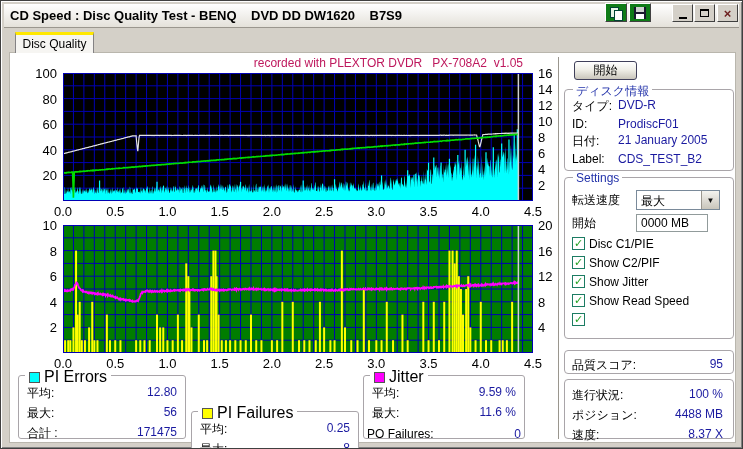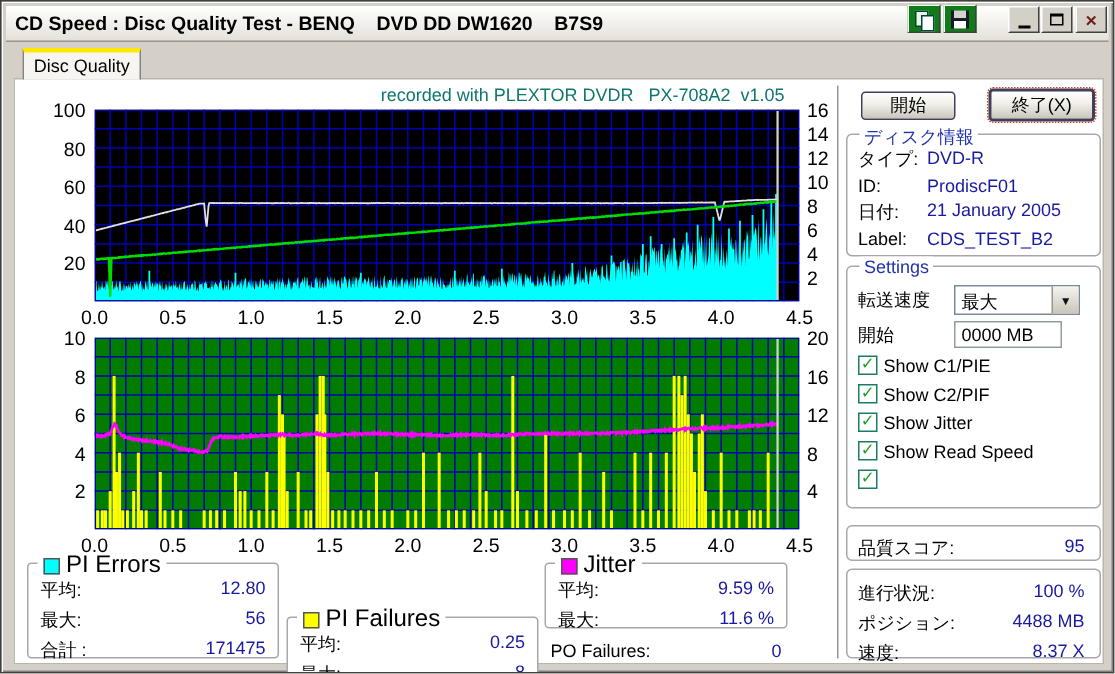--- a/index.html
+++ b/index.html
@@ -22,21 +22,21 @@
   .ico-copy .p2{position:absolute;left:4px;top:3px;width:7px;height:9px;background:#fff;border:1px solid #043;}
   .ico-save{width:12px;height:12px;background:#1a1a2e;position:relative;}
   .ico-save .s1{position:absolute;left:2px;top:0;width:8px;height:5px;background:#cfd4cf;}
   .ico-save .s2{position:absolute;left:2px;top:7px;width:8px;height:5px;background:#fff;}
   
   .tab{position:absolute;left:14px;top:31px;width:79px;height:21px;background:#f6f5f2;
     border:1px solid #848284;border-bottom:none;border-top:3px solid #ffe800;
     box-sizing:border-box;font-size:12px;display:flex;align-items:center;justify-content:center;}
   .tabpage{position:absolute;left:8px;top:51px;width:727px;height:391px;background:#ffffff;
     border:1px solid #b9b6ad;box-sizing:border-box;}
-  .chart-title{position:absolute;left:62px;top:55px;width:460px;text-align:right;font-size:12px;color:#0f766e;white-space:pre;}
+  .chart-title{position:absolute;left:62px;top:55px;width:460px;text-align:right;font-size:12px;color:#be185d;white-space:pre;}
   .tick{position:absolute;font-size:13px;color:#000;}
   .divider{position:absolute;left:557px;top:56px;width:0;height:382px;border-left:1px solid #9a968e;border-right:1px solid #ffffff;}
   
   .group{position:absolute;background:#fff;border:1px solid #a9a5a9;border-radius:4px;box-sizing:border-box;}
   .group-caption{position:absolute;font-size:12px;color:#2333aa;background:#ffffff;padding:0 3px;}
   .btn{position:absolute;font-size:12px;color:#000;text-align:center;
     background:linear-gradient(#ffffff 0%,#f0efe8 45%,#c9c5bb 100%);
     border:1px solid #40405a;border-radius:3px;box-sizing:border-box;cursor:default;}
   .btn.default-focus{border-width:2px;outline:1px dotted #cc4422;outline-offset:0px;}
   .info-row{display:flex;font-size:12px;margin:2px 0;}
@@ -134,44 +134,41 @@
     <div class="stat-row">
         <span>最大:</span>
         <span class="val">8</span>
       </div>
     <div class="stat-row">
         <span>合計 :</span>
         <span class="val">3061</span>
       </div>
   </div>
 
-  <div class="stat-box" style="left:362px;top:374px;width:162px;height:44px;">
+  <div class="stat-box" style="left:362px;top:374px;width:162px;height:64px;">
     <div class="stat-legend">
       <span class="swatch" style="background:#ff00ff;"></span>
       <span>Jitter</span>
     </div>
     <div class="stat-row">
         <span>平均:</span>
         <span class="val">9.59 %</span>
       </div>
     <div class="stat-row">
         <span>最大:</span>
         <span class="val">11.6 %</span>
       </div>
   </div>
   <div class="po-row" style="left:366px;top:426px;width:154px;">
     <span>PO Failures:</span>
     <span class="val">0</span>
   </div>
 
   <div class="btn" style="left:573px;top:60px;width:63px;height:19px;line-height:17px;">
     <span>開始</span>
-  </div>
-  <div class="btn default-focus" style="left:658px;top:58px;width:71px;height:22px;line-height:18px;">
-    <span>終了(X)</span>
   </div>
 
   <div class="group" style="left:563px;top:88px;width:170px;height:82px;padding:6px 0 0 7px;">
     <div class="info-row">
         <span class="lab">タイプ:</span>
         <span class="val">DVD-R</span>
       </div>
     <div class="info-row">
         <span class="lab">ID:</span>
         <span class="val">ProdiscF01</span>
@@ -194,21 +191,21 @@
         <span class="cval">最大</span>
         <span class="carrow">▼</span>
       </div>
     </div>
     <div class="set-row">
       <span class="lab">開始</span>
       <div class="field" style="width:72px;">0000 MB</div>
     </div>
     <div class="chk-row">
         <span class="chk">✓</span>
-        <span>Show C1/PIE</span>
+        <span>Disc C1/PIE</span>
       </div>
     <div class="chk-row">
         <span class="chk">✓</span>
         <span>Show C2/PIF</span>
       </div>
     <div class="chk-row">
         <span class="chk">✓</span>
         <span>Show Jitter</span>
       </div>
     <div class="chk-row">

